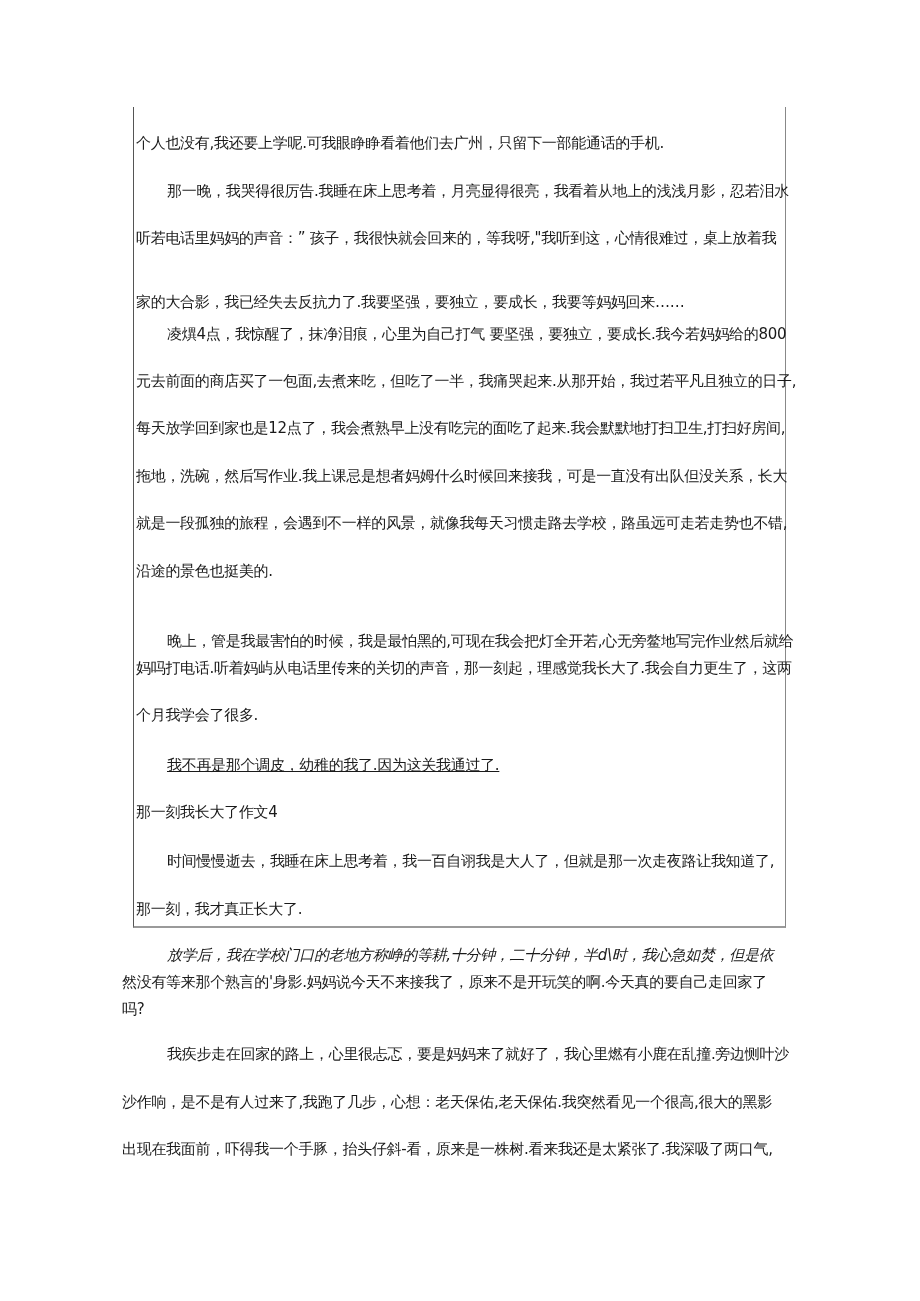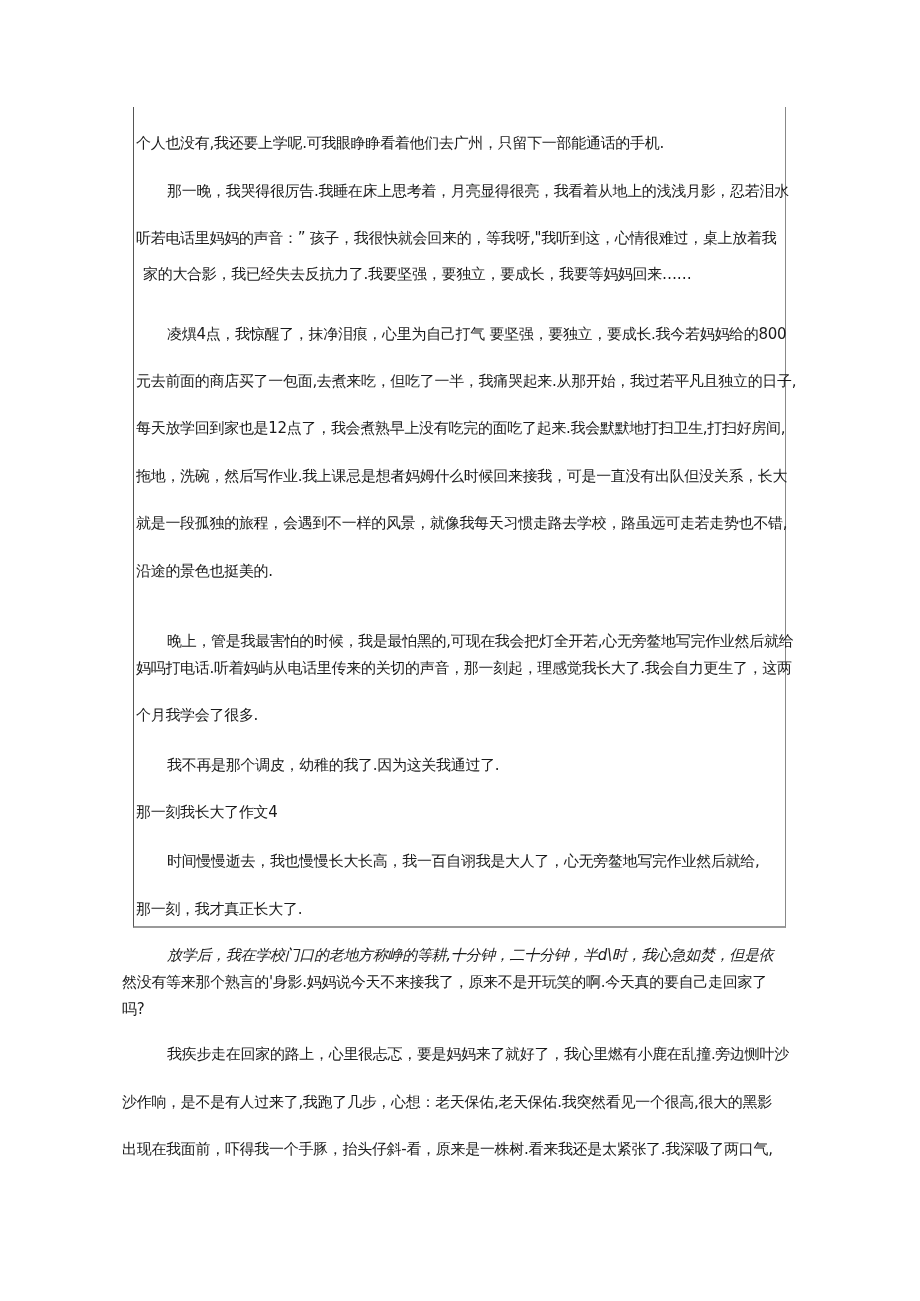--- a/index.html
+++ b/index.html
@@ -22,33 +22,33 @@
     .out.indent { left: 167px; }
   </style>
 </head>
 <body>
 
 <div class="box"></div>
 
 <div class="line" style="top:133px;">个人也没有,我还要上学呢.可我眼睁睁看着他们去广州，只留下一部能通话的手机.</div>
 <div class="line indent" style="top:181px;">那一晚，我哭得很厉告.我睡在床上思考着，月亮显得很亮，我看着从地上的浅浅月影，忍若泪水</div>
 <div class="line" style="top:228px;">听若电话里妈妈的声音：” 孩子，我很快就会回来的，等我呀,"我听到这，心情很难过，桌上放着我</div>
-<div class="line" style="top:264px;margin-left:7px;">家的大合影，我已经失去反抗力了.我要坚强，要独立，要成长，我要等妈妈回来……</div>
+<div class="line" style="top:292px;">家的大合影，我已经失去反抗力了.我要坚强，要独立，要成长，我要等妈妈回来……</div>
 <div class="line indent" style="top:324px;">凌熼4点，我惊醒了，抹净泪痕，心里为自己打气 要坚强，要独立，要成长.我今若妈妈给的800</div>
 <div class="line" style="top:371px;">元去前面的商店买了一包面,去煮来吃，但吃了一半，我痛哭起来.从那开始，我过若平凡且独立的日子,</div>
 <div class="line" style="top:418px;">每天放学回到家也是12点了，我会煮熟早上没有吃完的面吃了起来.我会默默地打扫卫生,打扫好房间,</div>
 <div class="line" style="top:466px;">拖地，洗碗，然后写作业.我上课忌是想者妈姆什么时候回来接我，可是一直没有出队但没关系，长大</div>
 <div class="line" style="top:513px;">就是一段孤独的旅程，会遇到不一样的风景，就像我每天习惯走路去学校，路虽远可走若走势也不错,</div>
 <div class="line" style="top:561px;">沿途的景色也挺美的.</div>
 <div class="line indent" style="top:610px;margin-top:21px;">晚上，管是我最害怕的时候，我是最怕黑的,可现在我会把灯全开若,心无旁鳌地写完作业然后就给</div>
 <div class="line" style="top:658px;">妈吗打电话.听着妈屿从电话里传来的关切的声音，那一刻起，理感觉我长大了.我会自力更生了，这两</div>
 <div class="line" style="top:705px;">个月我学会了很多.</div>
-<div class="line indent" style="top:755px;">我不再是那个调皮，幼稚的我了.因为这关我通过了.</div>
+<div class="line indent" style="top:755px;text-decoration:underline;">我不再是那个调皮，幼稚的我了.因为这关我通过了.</div>
 <div class="line" style="top:802px;">那一刻我长大了作文4</div>
-<div class="line indent" style="top:851px;">时间慢慢逝去，我也慢慢长大长高，我一百自诩我是大人了，心无旁鳌地写完作业然后就给,</div>
+<div class="line indent" style="top:851px;">时间慢慢逝去，我睡在床上思考着，我一百自诩我是大人了，但就是那一次走夜路让我知道了,</div>
 <div class="line" style="top:899px;">那一刻，我才真正长大了.</div>
 
 <div class="line out indent" style="top:945px;font-style:italic;">放学后，我在学校门口的老地方称峥的等耕,十分钟，二十分钟，半d\时，我心急如焚，但是依</div>
 <div class="line out" style="top:972px;">然没有等来那个熟言的'身影.妈妈说今天不来接我了，原来不是开玩笑的啊.今天真的要自己走回家了</div>
 <div class="line out" style="top:999px;">吗?</div>
 <div class="line out indent" style="top:1044px;">我疾步走在回家的路上，心里很忐忑，要是妈妈来了就好了，我心里燃有小鹿在乱撞.旁边恻叶沙</div>
 <div class="line out" style="top:1092px;">沙作响，是不是有人过来了,我跑了几步，心想：老天保佑,老天保佑.我突然看见一个很高,很大的黑影</div>
 <div class="line out" style="top:1139px;">出现在我面前，吓得我一个手豚，抬头仔斜-看，原来是一株树.看来我还是太紧张了.我深吸了两口气,</div>
 
 </body></html>

